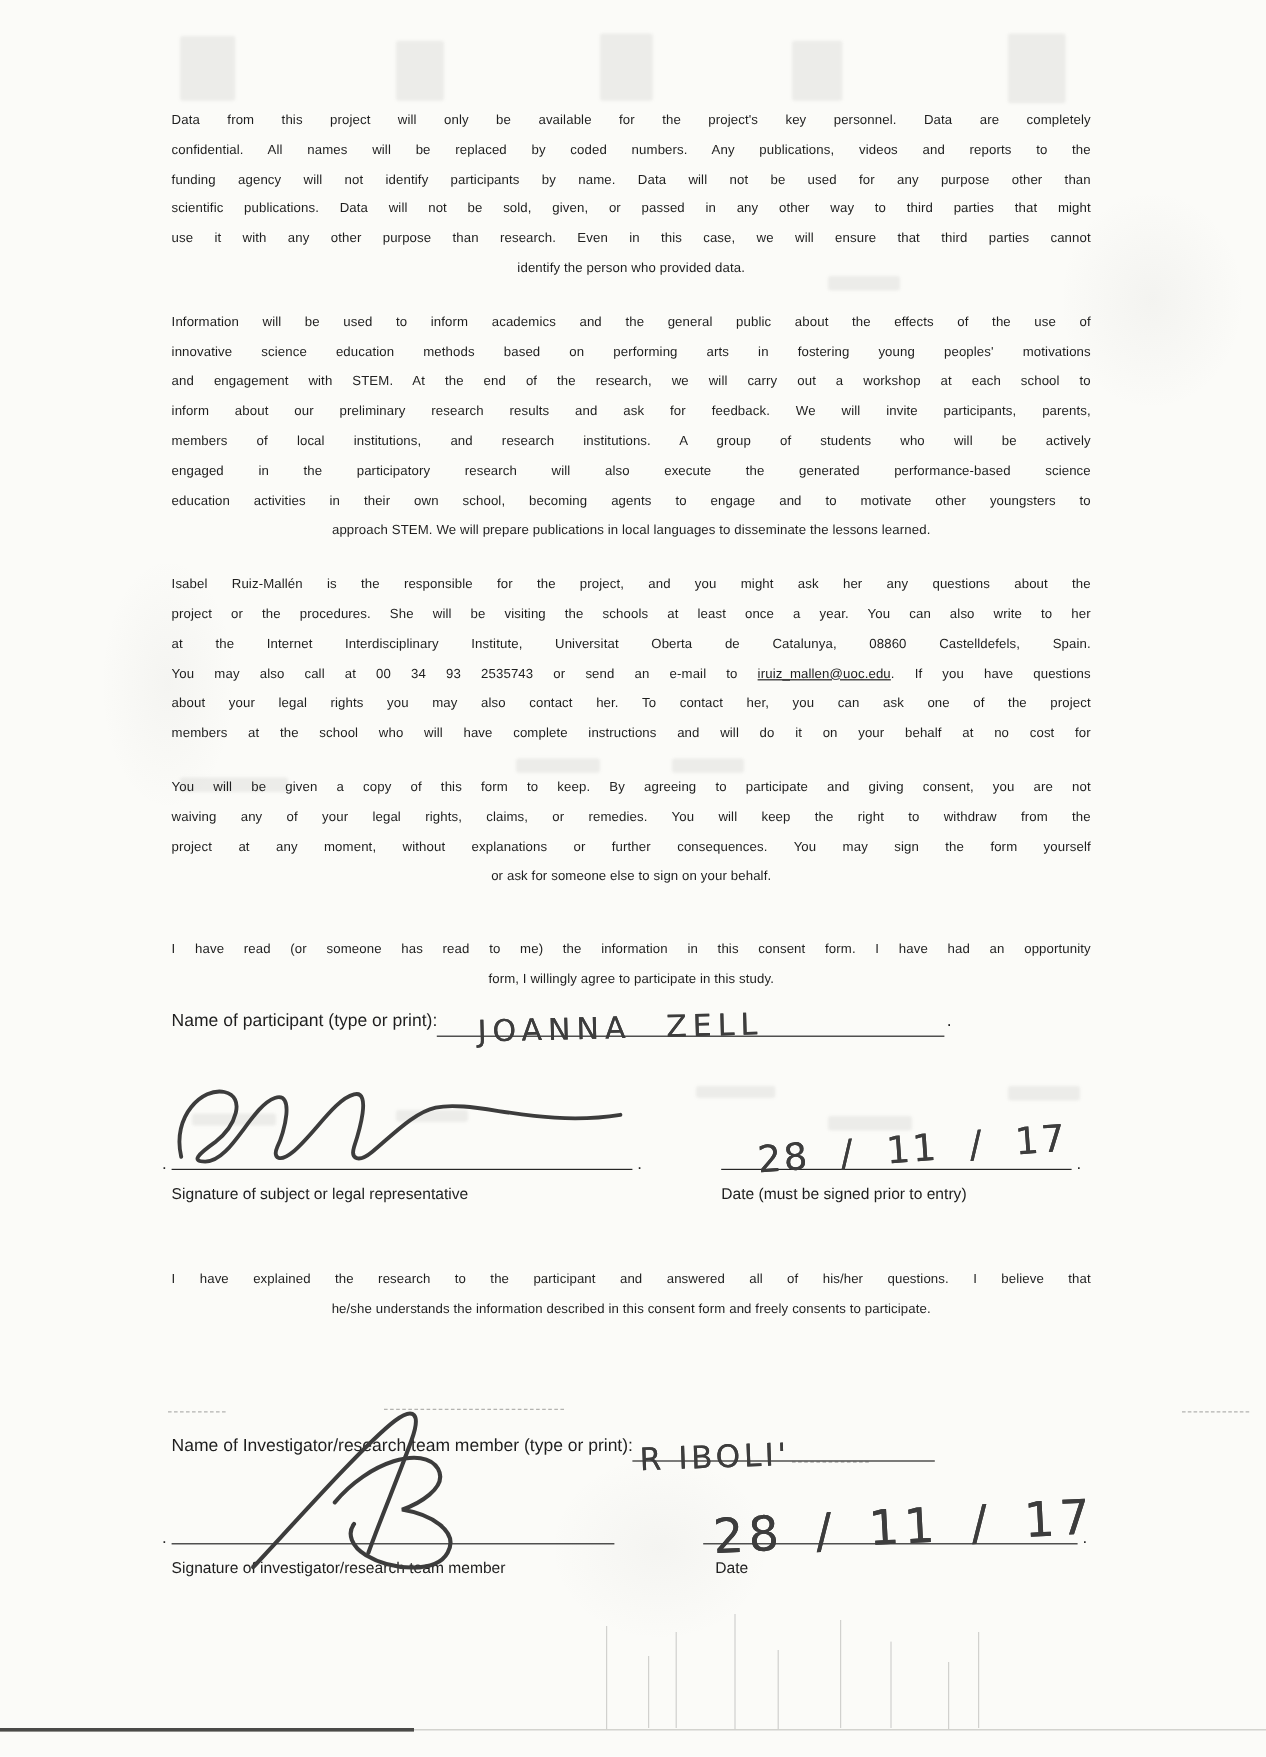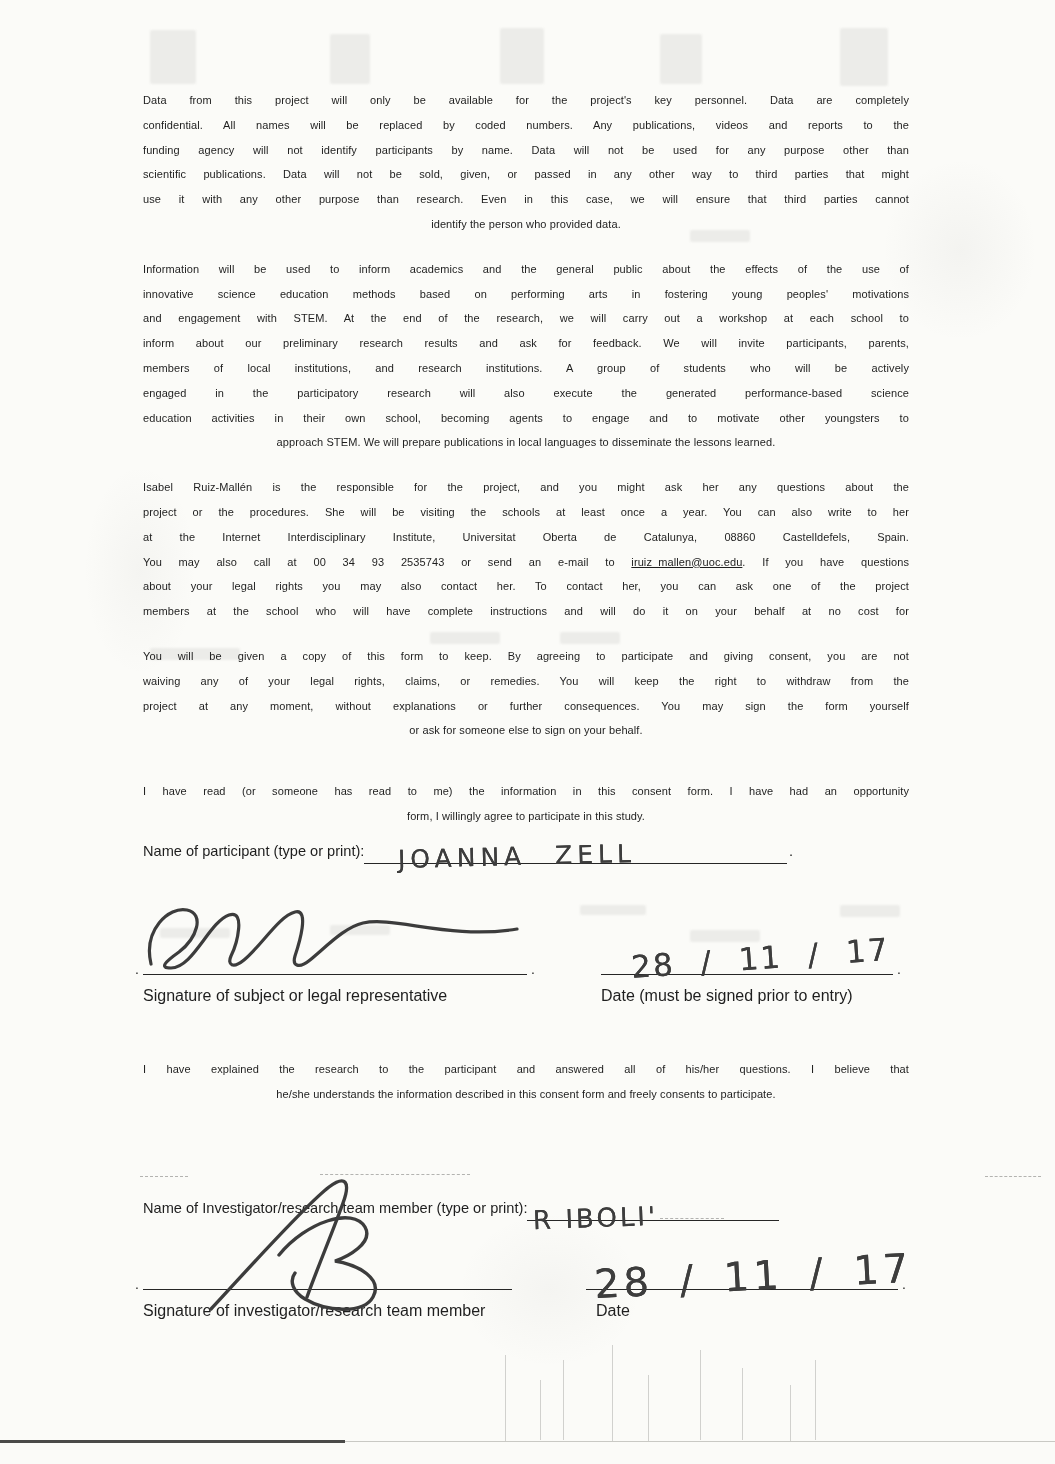--- a/index.html
+++ b/index.html
@@ -42,21 +42,21 @@
 
   .sig-row { display:flex; margin-top:22px; }
   .sig-col { width:384px; }
   .date-col { width:292px; margin-left:74px; }
   .sig-box { position:relative; border-bottom:1.6px solid #262626; }
   .sig-box.p-sig { height:88px; }
   .sig-box.p-date { height:88px; }
   .sig-box.i-sig { height:64px; width:369px; }
   .sig-box.i-date { height:64px; width:312px; margin-left:-10px; }
   .date-col2 { width:312px; margin-left:84px; }
-  .sig-caption { margin-top:12px; font-size:16px; }
+  .sig-caption { margin-top:12px; font-size:13px; }
   .end-dot { position:absolute; right:-8px; bottom:-3px; font-size:14px; color:#262626; }
   .start-dot { position:absolute; left:-8px; bottom:-3px; font-size:14px; color:#262626; }
 
   .hw-date-1 {
     position:absolute; left:30px; bottom:-2px;
     font-size:31px; word-spacing:14px; letter-spacing:2px;
     transform:rotate(-4deg);
   }
   .hw-date-2 {
     position:absolute; left:8px; bottom:-10px;

